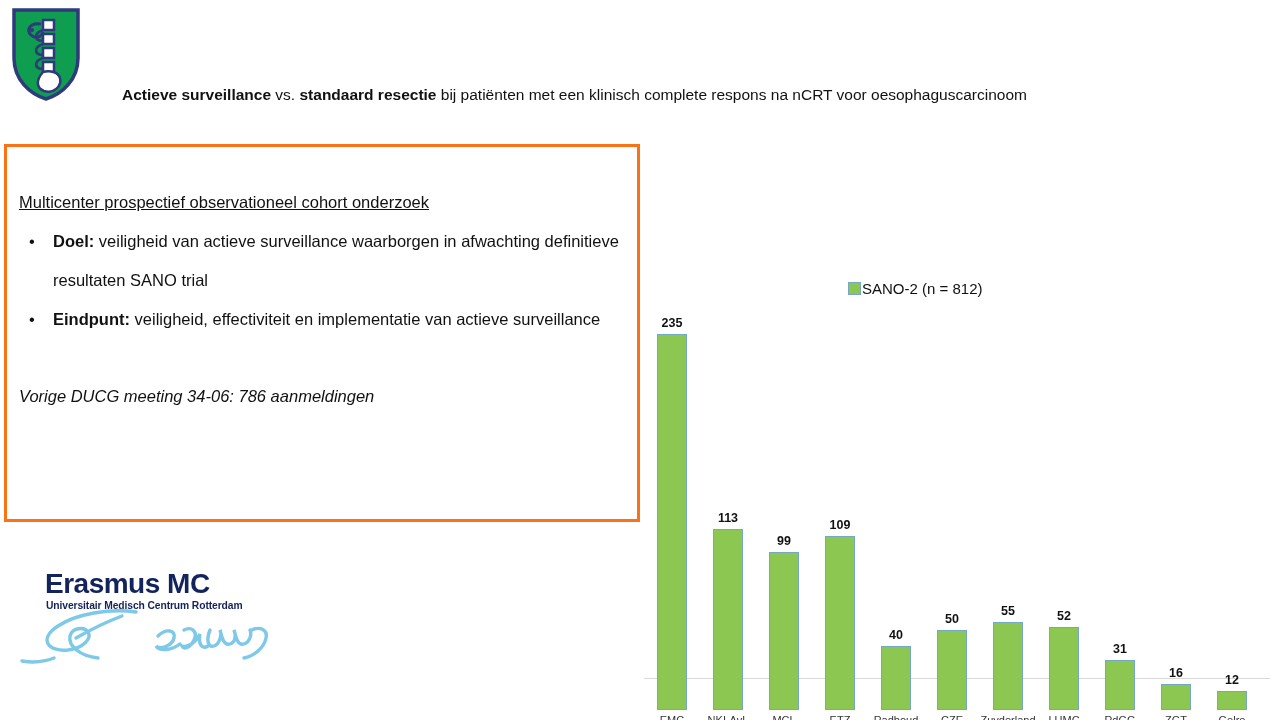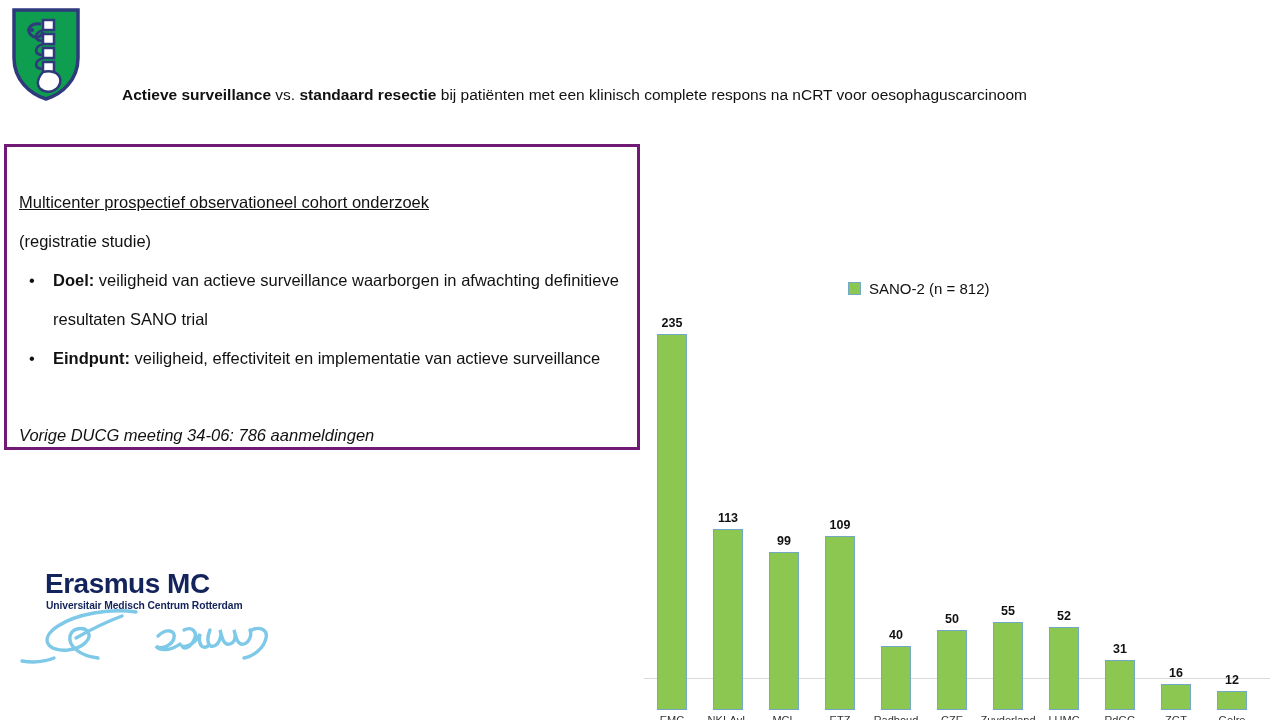--- a/index.html
+++ b/index.html
@@ -50,22 +50,22 @@
     text-align: right;
   }
   #slide-subtitle .b { font-weight: bold; }
 
   
   #info-box {
     position: absolute;
     left: 4px;
     top: 144px;
     width: 636px;
-    height: 306px;
-    border: 3px solid #701a75;
+    height: 378px;
+    border: 3px solid #f97316;
     box-sizing: border-box;
     background: #ffffff;
   }
   #info-box-inner {
     position: absolute;
     left: 12px;
     top: 36px;
     right: 12px;
   }
   .ib-line {
@@ -187,21 +187,21 @@
     font-size: 11px;
     color: #333333;
     white-space: nowrap;
   }
   #chart-legend {
     position: absolute;
     left: 212px;
     top: 30px;
     display: flex;
     align-items: center;
-    gap: 8px;
+    gap: 1px;
   }
   #legend-swatch {
     width: 13px;
     height: 13px;
     background: #8CC751;
     border: 1px solid #73A9C4;
     box-sizing: border-box;
   }
   #legend-label {
     font-size: 15px;
@@ -231,21 +231,20 @@
   </div>
 </div>
 
 <div id="info-box">
   <div id="info-box-inner">
 
     <div class="ib-line">
       <span class="ib-underline">Multicenter prospectief observationeel cohort onderzoek</span>
     </div>
 
-    <div class="ib-line">(registratie studie)</div>
 
     <div class="ib-line ib-bullet">
       <span class="dot">•</span><span class="lead">Doel:</span><span> veiligheid van actieve surveillance waarborgen in afwachting definitieve resultaten SANO trial</span>
     </div>
 
     <div class="ib-line ib-bullet">
       <span class="dot">•</span><span class="lead">Eindpunt:</span><span> veiligheid, effectiviteit en implementatie van actieve surveillance</span>
     </div>
 
     <div class="ib-italic">Vorige DUCG meeting 34-06: 786 aanmeldingen</div>

